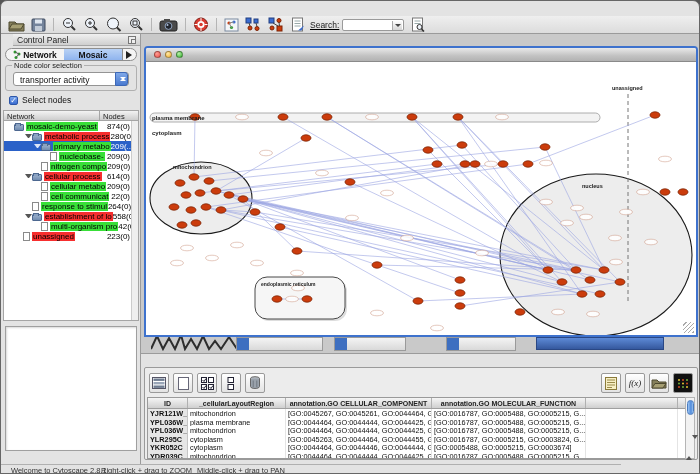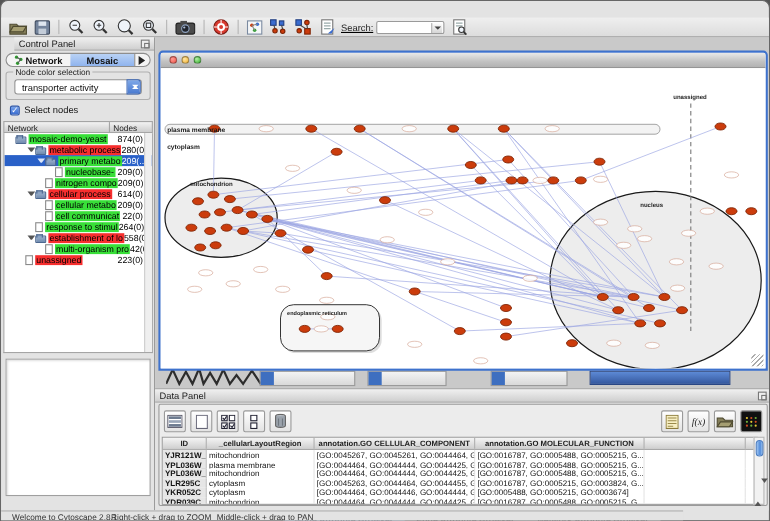--- a/index.html
+++ b/index.html
@@ -557,24 +557,20 @@
             <text x="436" y="126" font-size="5.5" font-weight="bold" fill="#1a1a1a">nucleus</text>
             <text x="115" y="224" font-size="5" font-weight="bold" fill="#1a1a1a">endoplasmic reticulum</text>
             <text x="466" y="28" font-size="5.5" font-weight="bold" fill="#1a1a1a">unassigned</text>
           </svg>
         <div class="grip"></div>
       </div>
     </div>
   </div>
 
   <div class="dpanel">
-    <div class="phead">
-      <span>Data Panel</span>
-      <span class="float-ic"></span>
-    </div>
     <div class="dframe">
       <div class="dtools">
         <span class="dbtn">
           <svg width="14" height="12">
               <rect x="0.5" y="0.5" width="13" height="11" fill="#fff" stroke="#556"></rect>
               <rect x="1.5" y="1.5" width="11" height="2.4" fill="#6d7b90"></rect>
               <rect x="1.5" y="5" width="11" height="2.4" fill="#9aa6b8"></rect>
               <rect x="1.5" y="8.5" width="11" height="2.4" fill="#6d7b90"></rect>
             </svg>
           </span>

